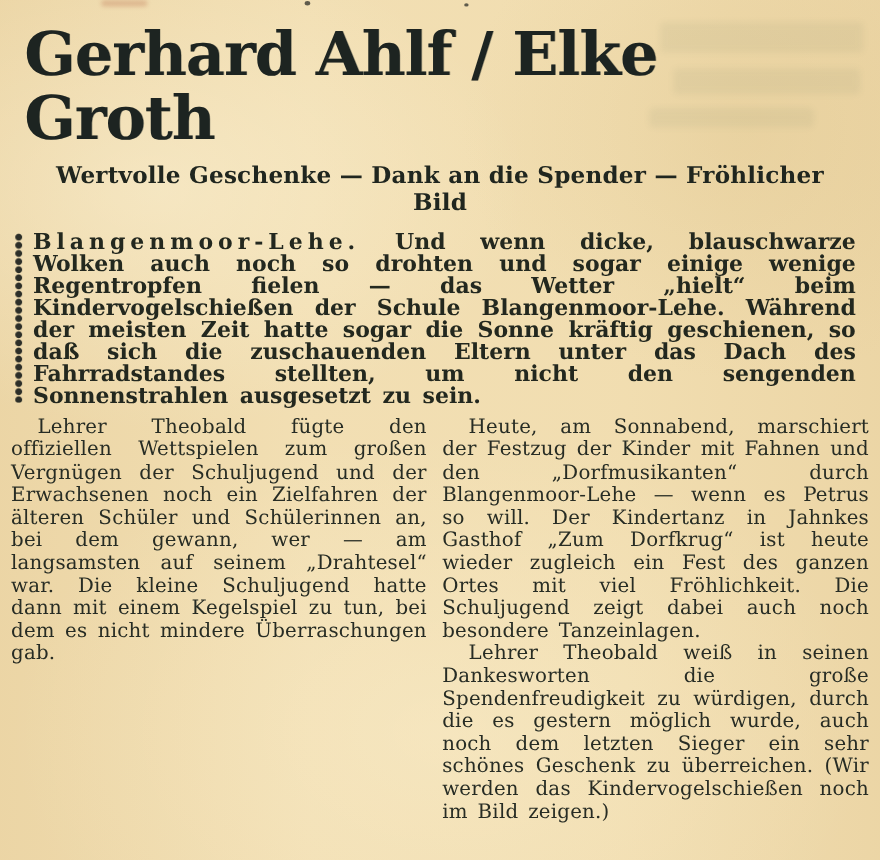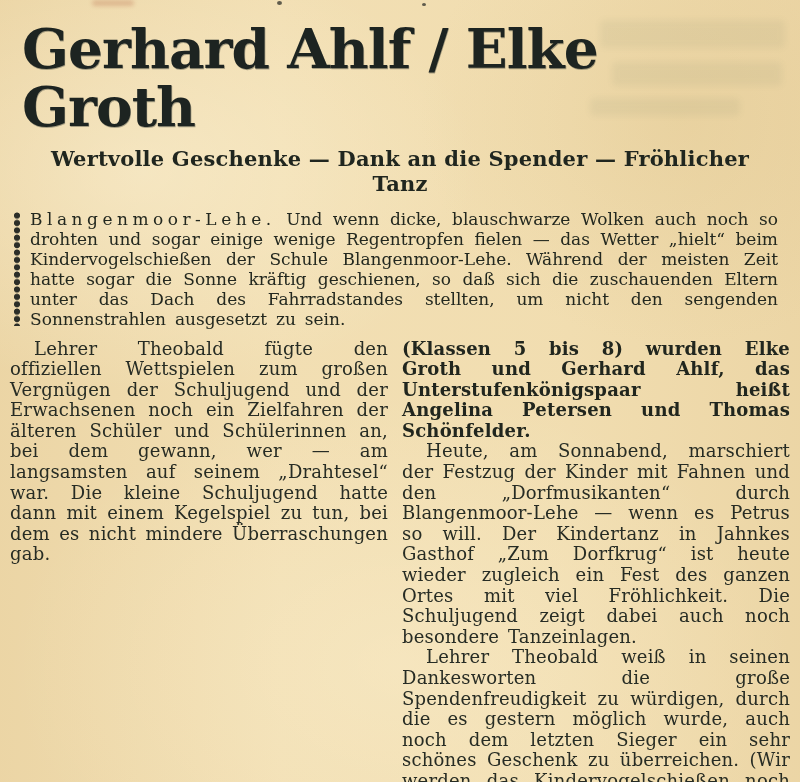--- a/index.html
+++ b/index.html
@@ -57,23 +57,23 @@
   .dot-border {
     position: absolute;
     left: -17px; top: 3px; bottom: 3px;
     width: 8px;
     background-image: radial-gradient(circle at 4px 3.6px, #2c2e28 2.7px, rgba(0,0,0,0) 3.5px);
     background-size: 8px 7.4px;
     background-repeat: repeat-y;
   }
   .lead {
     margin: 0;
-    font-size: 17px;
+    font-size: 20px;
     line-height: 20px;
-    font-weight: normal;
+    font-weight: bold;
     text-align: justify;
     word-spacing: 3.5px;
     color: #23281f;
   }
   .dateline { letter-spacing: 4.5px; }
   .cols {
     display: flex;
     margin: 10px 10px 0 10px;
     gap: 14px;
   }
@@ -101,32 +101,31 @@
   <div class="artifact speck" style="left:277px; top:1px; width:5px; height:4px;"></div>
   <div class="artifact speck" style="left:422px; top:3px; width:4px; height:3px;"></div>
   <div class="artifact ghost-block" style="left:600px; top:20px; width:185px; height:28px;"></div>
   <div class="artifact ghost-block" style="left:612px; top:62px; width:170px; height:24px;"></div>
   <div class="artifact ghost-block" style="left:590px; top:98px; width:150px; height:18px;"></div>
 
   <h1 class="headline">
     <span>Gerhard Ahlf / Elke Groth</span><br>
   </h1>
 
-  <div class="subheadline">Wertvolle Geschenke — Dank an die Spender — Fröhlicher Tanz</div>
+  <div class="subheadline">Wertvolle Geschenke — Dank an die Spender — Fröhlicher Bild</div>
 
   <div class="lead-wrap">
     <div class="dot-border"></div>
     <p class="lead"><span class="dateline">Blangenmoor-Lehe.</span><span> Und wenn dicke, blauschwarze Wolken auch noch so drohten und sogar einige wenige Regentropfen fielen — das Wetter „hielt“ beim Kindervogelschießen der Schule Blangenmoor-Lehe. Während der meisten Zeit hatte sogar die Sonne kräftig geschienen, so daß sich die zuschauenden Eltern unter das Dach des Fahrradstandes stellten, um nicht den sengenden Sonnenstrahlen ausgesetzt zu sein.</span></p>
   </div>
 
   <div class="cols">
     <div class="col col-left">
       <p class="indent">Lehrer Theobald fügte den offiziellen Wettspielen zum großen Vergnügen der Schuljugend und der Erwachsenen noch ein Zielfahren der älteren Schüler und Schülerinnen an, bei dem gewann, wer — am langsamsten auf seinem „Drahtesel“ war. Die kleine Schuljugend hatte dann mit einem Kegelspiel zu tun, bei dem es nicht mindere Überraschungen gab.</p>
 
     </div>
     <div class="col col-right">
-      <p class="bold">(Klassen 5 bis 8) wurden Elke Groth und Gerhard Ahlf, das Unterstufenkönigspaar heißt Angelina Petersen und Thomas Schönfelder.</p>
       <p class="indent">Heute, am Sonnabend, marschiert der Festzug der Kinder mit Fahnen und den „Dorfmusikanten“ durch Blangenmoor-Lehe — wenn es Petrus so will. Der Kindertanz in Jahnkes Gasthof „Zum Dorfkrug“ ist heute wieder zugleich ein Fest des ganzen Ortes mit viel Fröhlichkeit. Die Schuljugend zeigt dabei auch noch besondere Tanzeinlagen.</p>
       <p class="indent">Lehrer Theobald weiß in seinen Dankesworten die große Spendenfreudigkeit zu würdigen, durch die es gestern möglich wurde, auch noch dem letzten Sieger ein sehr schönes Geschenk zu überreichen. (Wir werden das Kindervogelschießen noch im Bild zeigen.)</p>
     </div>
   </div>
 
 </div>
 
 </body></html>

